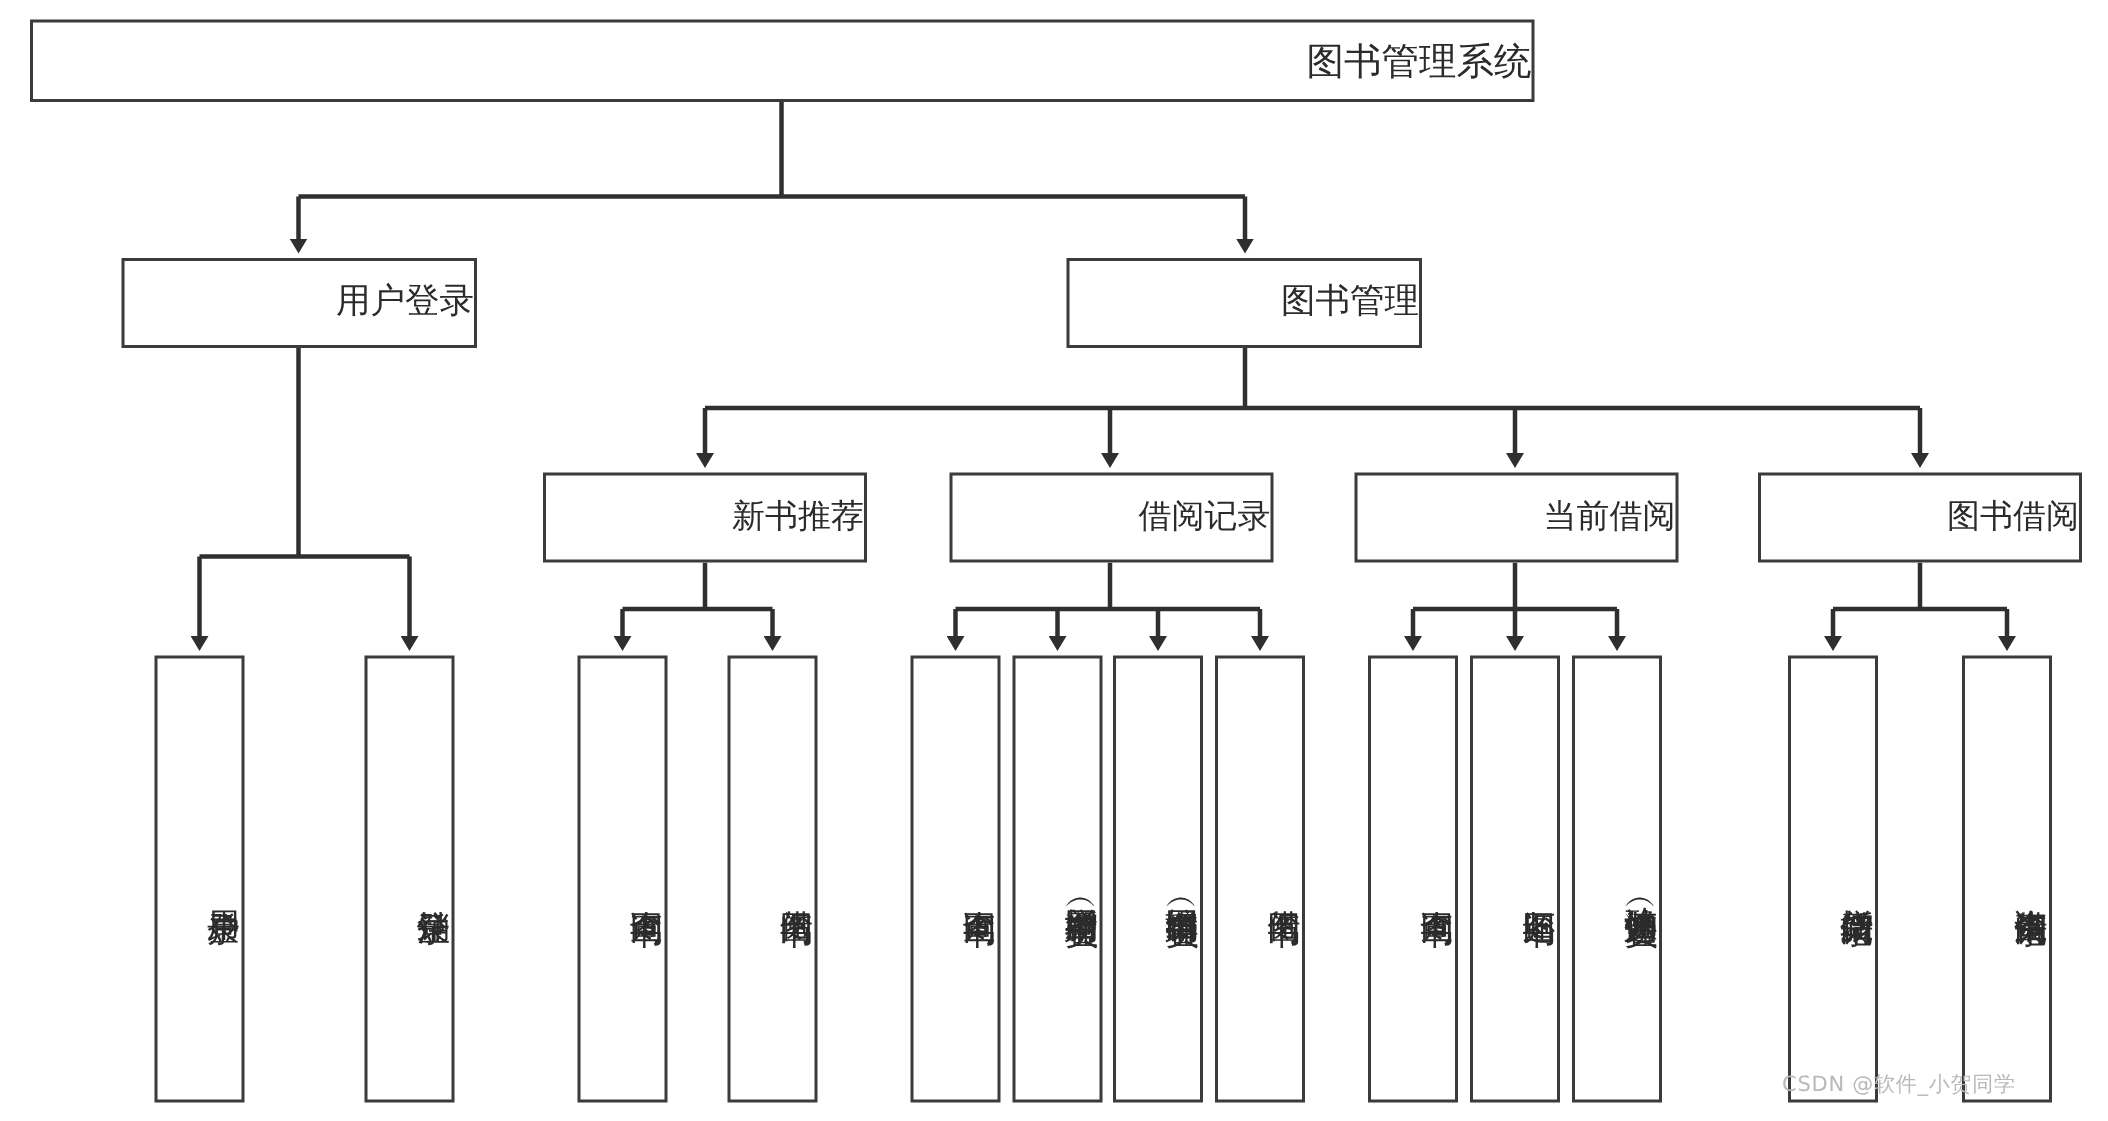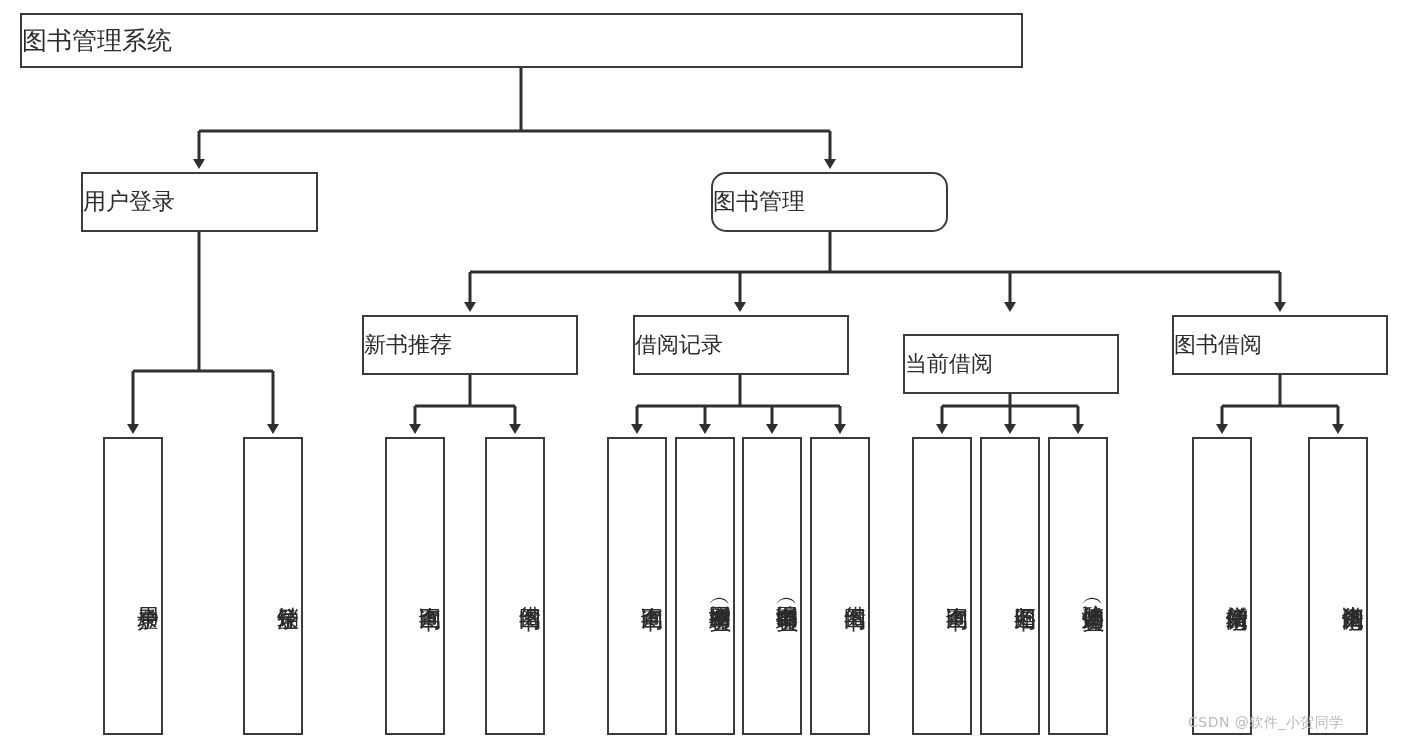--- a/index.html
+++ b/index.html
@@ -26,21 +26,21 @@
     height: 747px;
     pointer-events: none;
   }
   .node {
     position: absolute;
     box-sizing: border-box;
     border: 2px solid #3b3b3b;
     background: #ffffff;
     display: flex;
     align-items: center;
-    justify-content: flex-start;
+    justify-content: flex-end;
     color: #2b2b2b;
     line-height: 1.18;
     text-align: center;
   }
   .node.lvl0 {
     font-size: 25px;
   }
   .node.lvl1 {
     font-size: 23px;
   }
@@ -130,31 +130,31 @@
     </g>
   </svg>
 
   <div class="node lvl0" style="left:20px; top:13px; width:1003px; height:55px;">
     <span class="nlabel">图书管理系统</span>
   </div>
 
   <div class="node lvl1" style="left:81px; top:172px; width:237px; height:60px;">
     <span class="nlabel">用户登录</span>
   </div>
-  <div class="node lvl1" style="left:711px; top:172px; width:237px; height:60px;border-radius:15px;">
+  <div class="node lvl1" style="left:711px; top:172px; width:237px; height:60px;">
     <span class="nlabel">图书管理</span>
   </div>
 
   <div class="node lvl2" style="left:362px; top:315px; width:216px; height:60px;">
     <span class="nlabel">新书推荐</span>
   </div>
   <div class="node lvl2" style="left:633px; top:315px; width:216px; height:60px;">
     <span class="nlabel">借阅记录</span>
   </div>
-  <div class="node lvl2" style="left:903px; top:315px; width:216px; height:60px;margin-top:19px;">
+  <div class="node lvl2" style="left:903px; top:315px; width:216px; height:60px;">
     <span class="nlabel">当前借阅</span>
   </div>
   <div class="node lvl2" style="left:1172px; top:315px; width:216px; height:60px;">
     <span class="nlabel">图书借阅</span>
   </div>
 
   <div class="node leaf" style="left:103px; top:437px; width:60px; height:298px;">
     <span class="nlabel">用户登录</span>
   </div>
   <div class="node leaf" style="left:243px; top:437px; width:60px; height:298px;">

